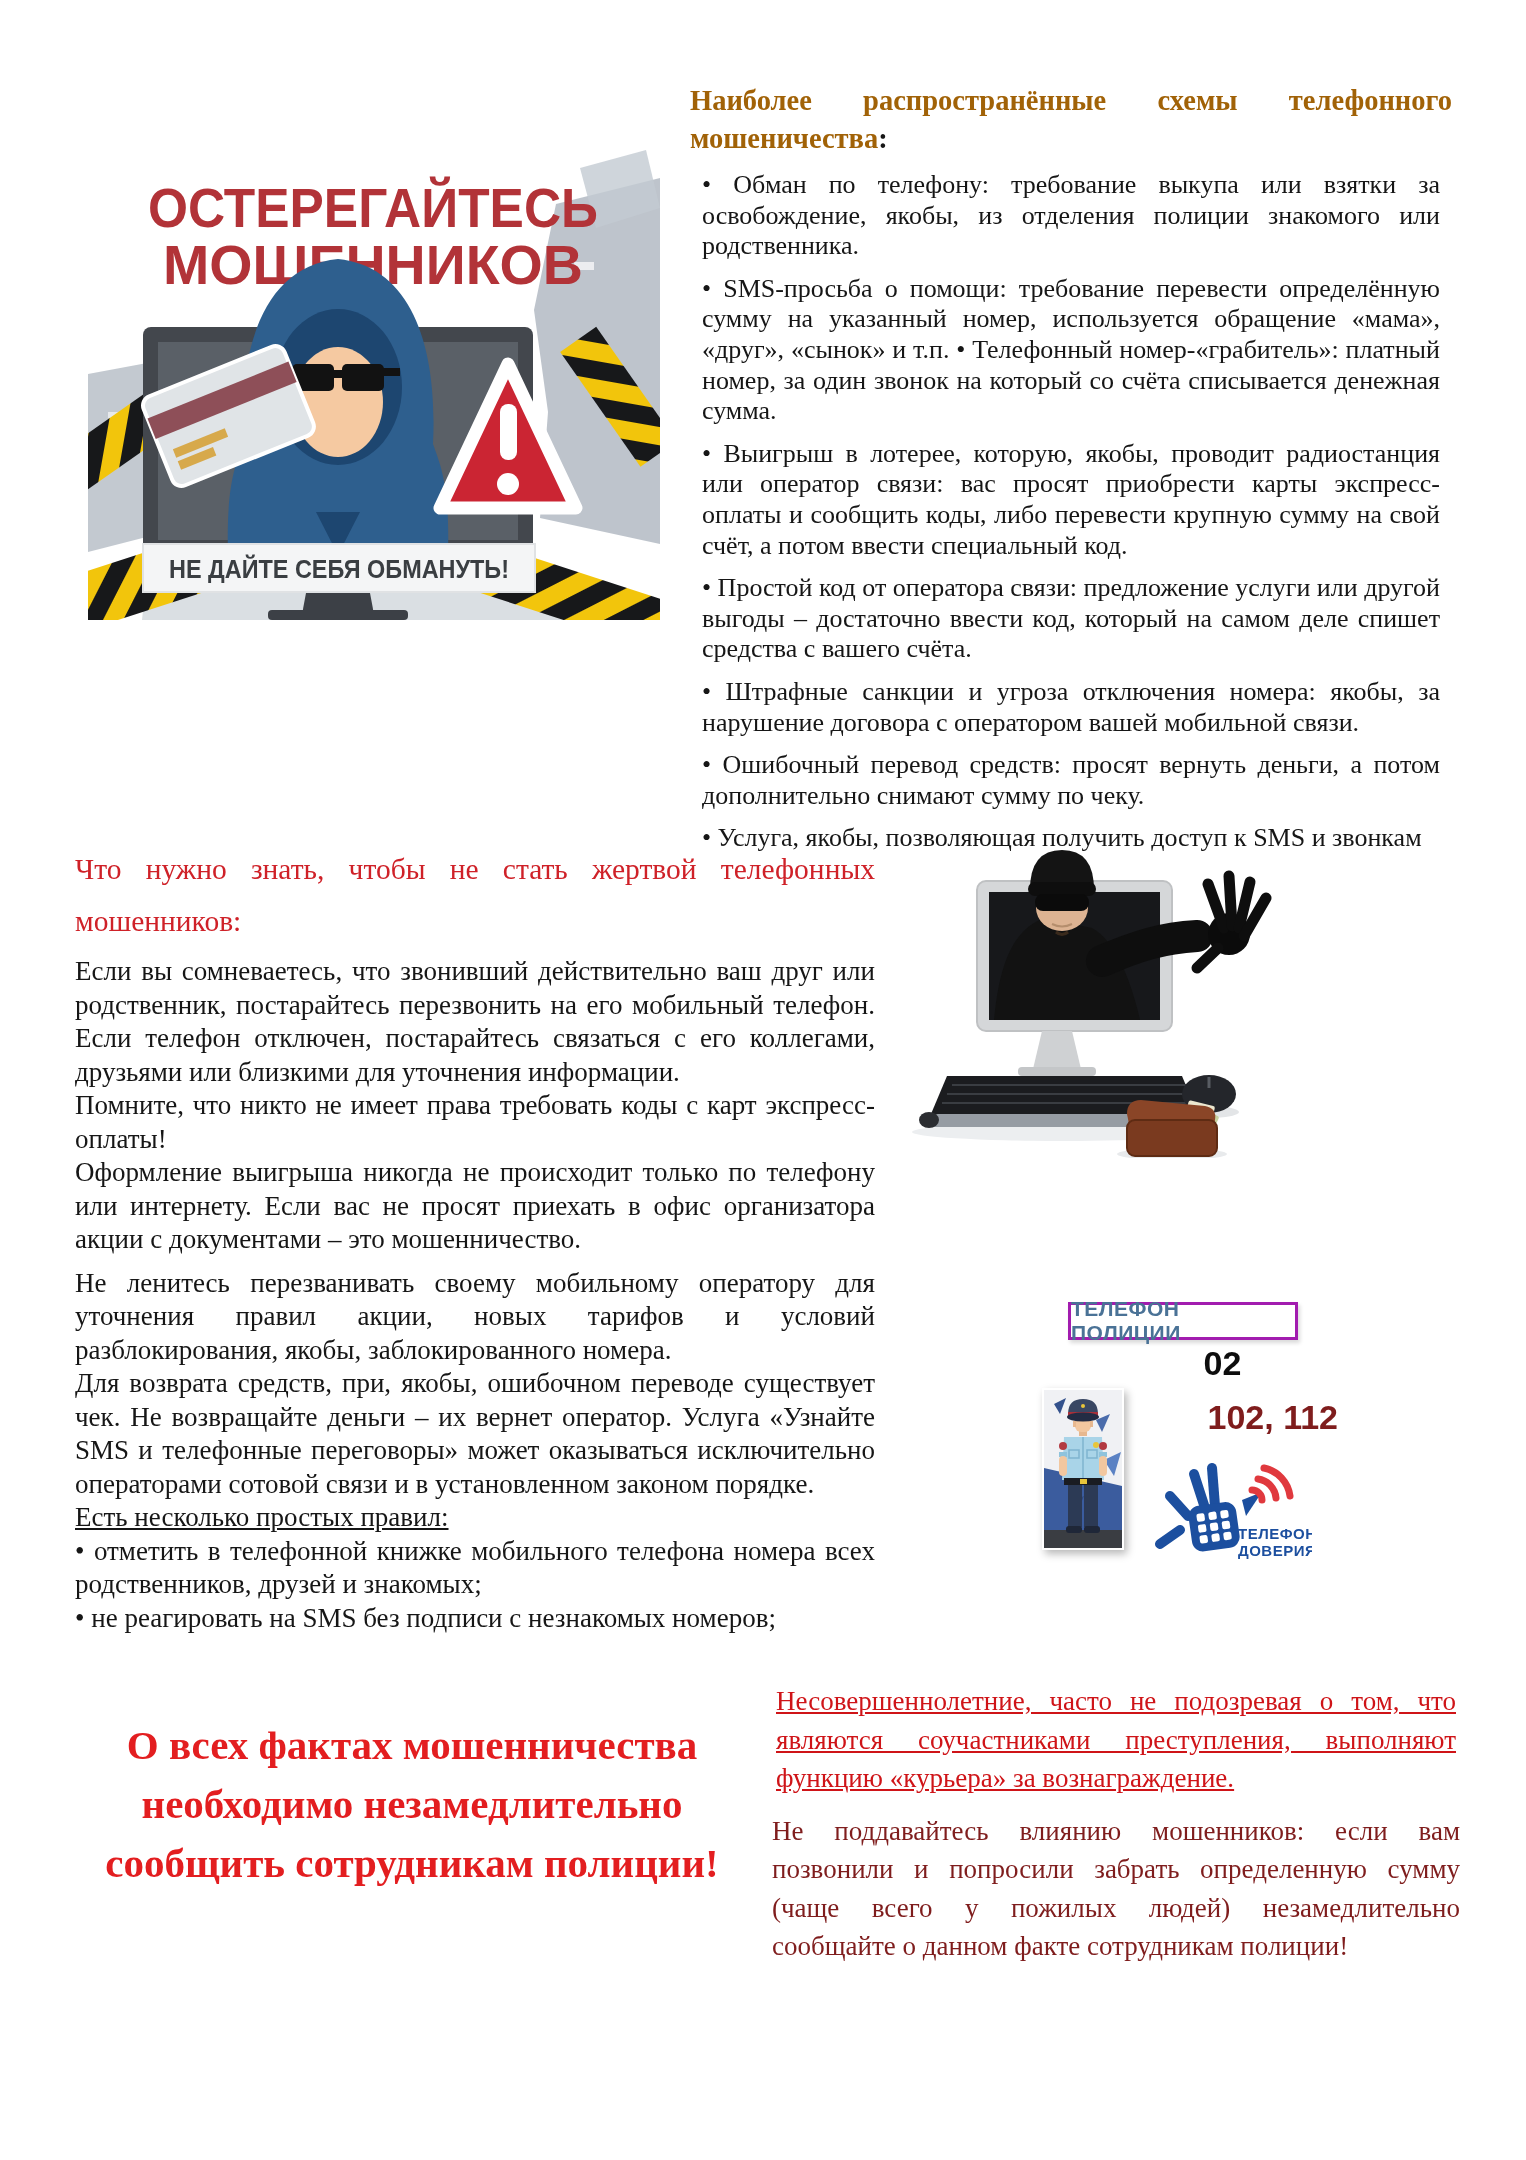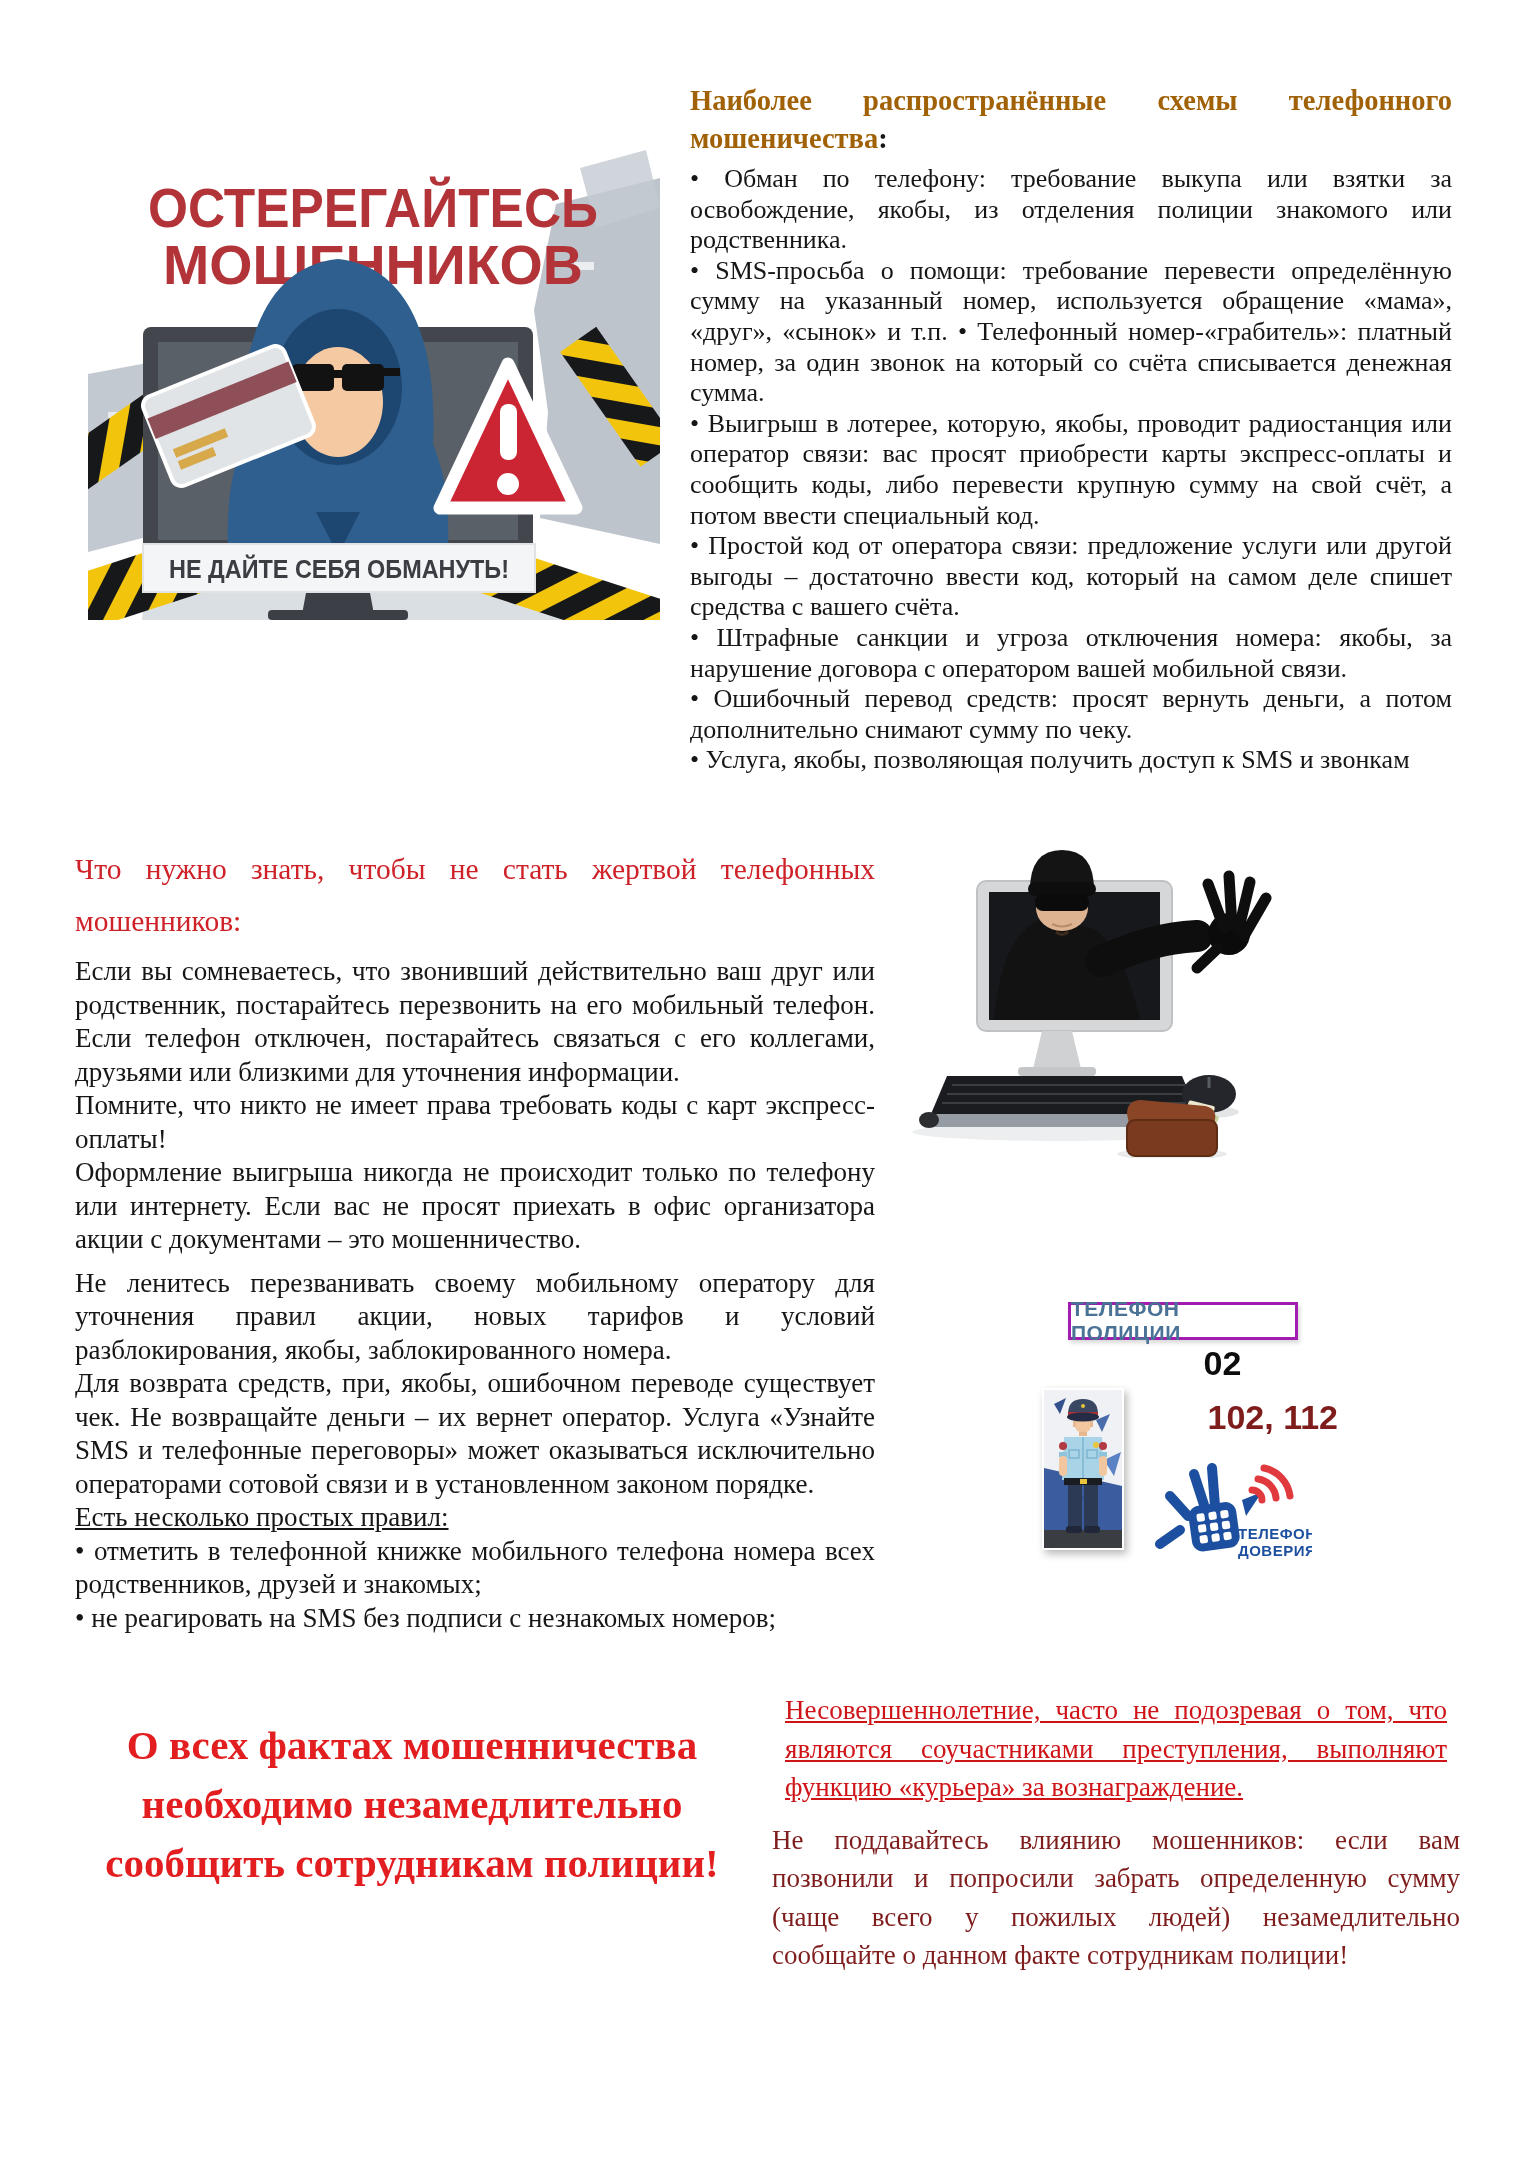--- a/index.html
+++ b/index.html
@@ -5,38 +5,38 @@
   html,body{margin:0;padding:0;background:#ffffff;}
   .page{position:relative;width:1526px;height:2160px;background:#ffffff;overflow:hidden;
         font-family:"Liberation Serif","DejaVu Serif",serif;color:#161616;}
 
   
   .schemes{position:absolute;left:690px;top:82px;width:762px;text-align:justify;
            font-size:26px;line-height:30.6px;}
   .schemes .s-head{margin:0 0 6px 0;font-weight:bold;font-size:28.5px;line-height:38px;}
   .schemes .s-head .red{color:#a16207;}
   .schemes .s-head .blk{color:#161616;}
-  .schemes p.item{margin:0;}
+  .schemes p.item{margin:12px;}
 
   
   .advice{position:absolute;left:75px;top:843px;width:800px;text-align:justify;
           font-size:27px;line-height:33.5px;}
   .advice .a-head{margin:0 0 8px 0;color:#cf2128;font-size:29.5px;line-height:52px;font-weight:normal;}
   .advice p{margin:0;}
   .advice p.gap{margin-top:10px;}
   .advice .rules-intro{text-decoration:underline;}
 
   
   .alert{position:absolute;left:78px;top:1716px;width:668px;text-align:center;
          color:#e31e20;font-weight:bold;font-size:41px;line-height:59px;}
 
   
   .minors{position:absolute;left:772px;top:1678px;width:688px;text-align:justify;
           font-size:27px;line-height:38.5px;}
-  .minors .under{margin:13px;color:#cf1418;text-decoration:underline;text-decoration-color:#cf1418;}
+  .minors .under{margin:4px;color:#cf1418;text-decoration:underline;text-decoration-color:#cf1418;}
   .minors .mbody{margin:14px 0 12px 0;color:#7f1d1d;}
 
   
   .poster{position:absolute;left:88px;top:112px;width:572px;height:508px;}
   .photo{position:absolute;left:902px;top:836px;width:468px;height:322px;}
   .officer-card{position:absolute;left:1042px;top:1388px;width:78px;height:158px;
                 background:#eef0f3;border:2px solid #ffffff;box-shadow:3px 4px 8px rgba(0,0,0,.28);}
   .hotline{position:absolute;left:1152px;top:1462px;width:160px;height:100px;}
 
   

